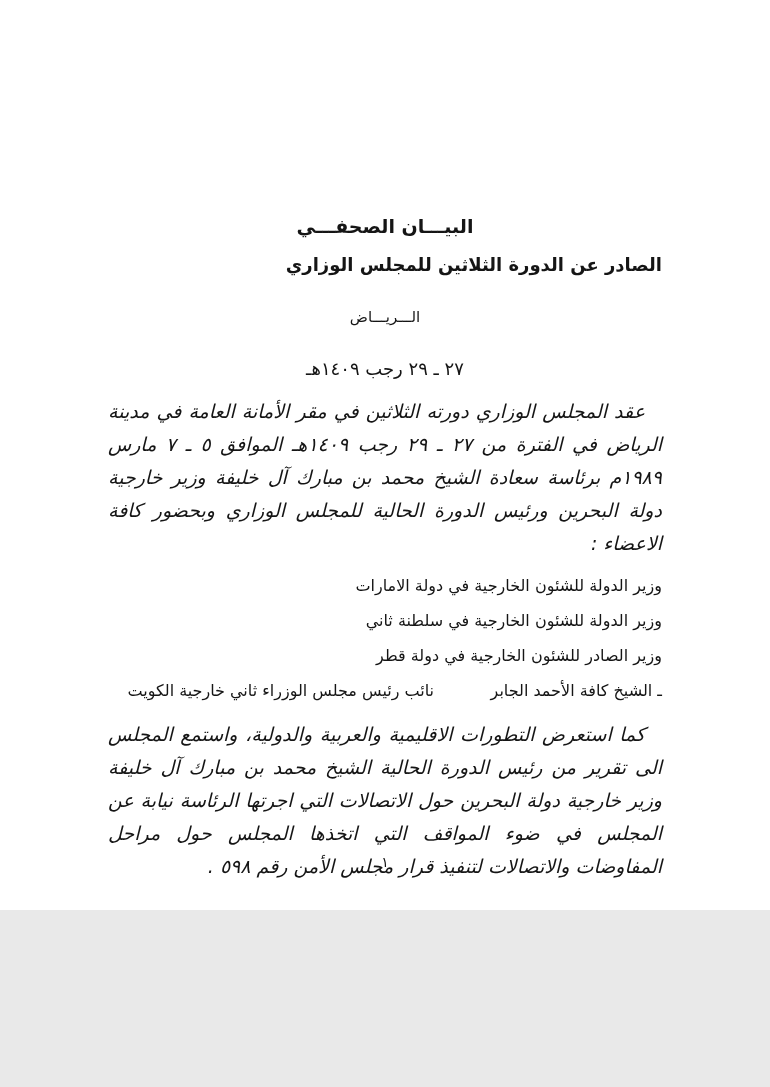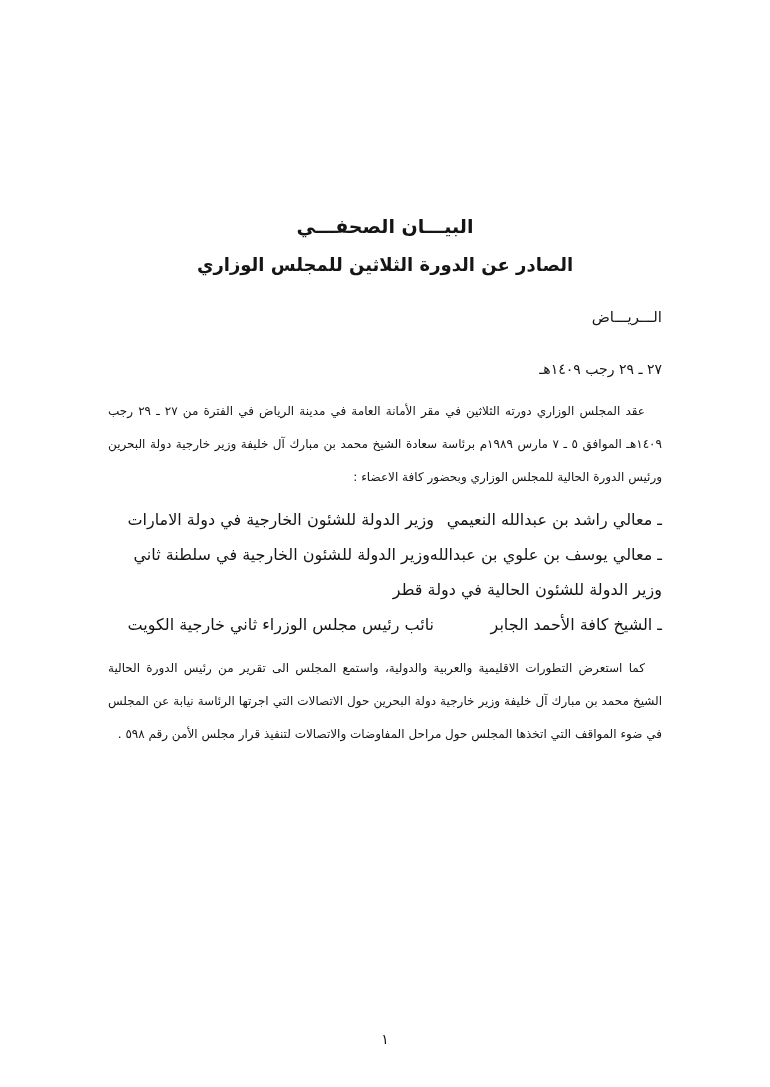--- a/index.html
+++ b/index.html
@@ -2,59 +2,60 @@
 <html lang="ar" dir="rtl"><head>
 <meta charset="utf-8">
 <style>
   html, body {
     margin: 0;
     padding: 0;
     background: #e9e9e9;
   }
   .page {
     width: 770px;
-    height: 1087px;
+    height: 910px;
     margin: 0 auto;
     background: #ffffff;
     position: relative;
     box-sizing: border-box;
     padding: 215px 108px 4px 108px;
     direction: rtl;
     font-family: "DejaVu Sans", sans-serif;
     color: #151515;
     overflow: hidden;
   }
   .doc-title {
     margin: 0 0 17px 0;
     text-align: center;
     font-size: 19px;
     font-weight: bold;
     letter-spacing: 0.3px;
   }
   .doc-subtitle {
     margin: 0 0 8px 0;
-    text-align: center;
     font-size: 18px;
     font-weight: bold;
   }
   .center-line {
+    text-align: center;
     font-size: 15px;
     line-height: 20px;
     margin-bottom: 10px;
     margin-top: 32px;
   }
   .date-line {
-    font-size: 14px;
+    font-size: 18px;
   }
   .body-par {
     margin: 16px 0 0 0;
-    font-size: 12px;
+    font-size: 19px;
     line-height: 33px;
     text-align: justify;
     text-indent: 17px;
+    font-style: italic;
   }
   .members {
     margin-top: 8px;
     font-size: 16px;
   }
   .member-row {
     display: flex;
     line-height: 35px;
     align-items: flex-start;
   }
@@ -86,31 +87,29 @@
   <h1 class="doc-title">البيـــان الصحفـــي</h1>
   <h2 class="doc-subtitle">الصادر عن الدورة الثلاثين للمجلس الوزاري</h2>
 
   <div class="center-line">الـــريـــاض</div>
   <div class="center-line date-line">٢٧ ـ ٢٩ رجب ١٤٠٩هـ</div>
 
   <p class="body-par">عقد المجلس الوزاري دورته الثلاثين في مقر الأمانة العامة في مدينة الرياض في الفترة من ٢٧ ـ ٢٩ رجب ١٤٠٩هـ الموافق ٥ ـ ٧ مارس ١٩٨٩م برئاسة سعادة الشيخ محمد بن مبارك آل خليفة وزير خارجية دولة البحرين ورئيس الدورة الحالية للمجلس الوزاري وبحضور كافة الاعضاء :</p>
 
   <div class="members">
     <div class="member-row">
-      <div class="member-name">ـ معالي راشد بن عبدالله النعيمي</div>
       <div class="member-role">وزير الدولة للشئون الخارجية في دولة الامارات</div>
     </div>
     <div class="member-row">
     </div>
     <div class="member-row">
-      <div class="member-name">ـ معالي يوسف بن علوي بن عبدالله</div>
       <div class="member-role">وزير الدولة للشئون الخارجية في سلطنة ثاني</div>
     </div>
     <div class="member-row">
-      <div class="member-role">وزير الدولة للشئون الحالية في دولة قطر</div>
+      <div class="member-role">وزير الصادر للشئون الخارجية في دولة قطر</div>
     </div>
     <div class="member-row">
       <div class="member-name">ـ الشيخ كافة الأحمد الجابر</div>
       <div class="member-role">نائب رئيس مجلس الوزراء ثاني خارجية الكويت</div>
     </div>
   </div>
 
 
   <p class="body-par par3">كما استعرض التطورات الاقليمية والعربية والدولية، واستمع المجلس الى تقرير من رئيس الدورة الحالية الشيخ محمد بن مبارك آل خليفة وزير خارجية دولة البحرين حول الاتصالات التي اجرتها الرئاسة نيابة عن المجلس في ضوء المواقف التي اتخذها المجلس حول مراحل المفاوضات والاتصالات لتنفيذ قرار مجلس الأمن رقم ٥٩٨ .</p>
 

